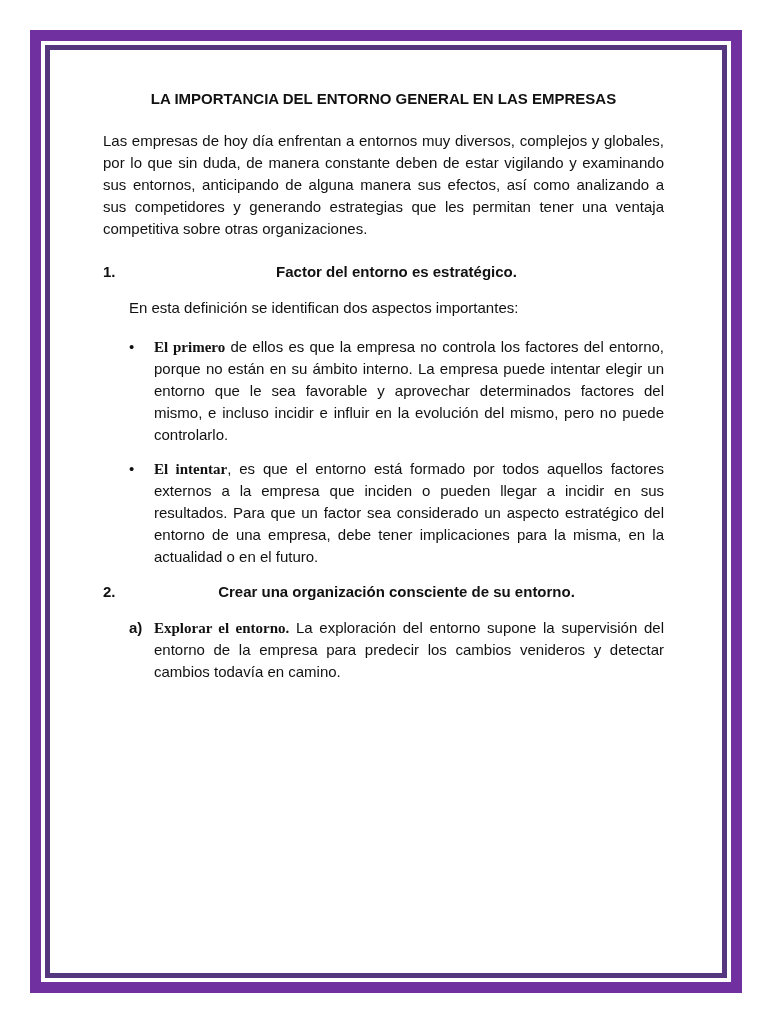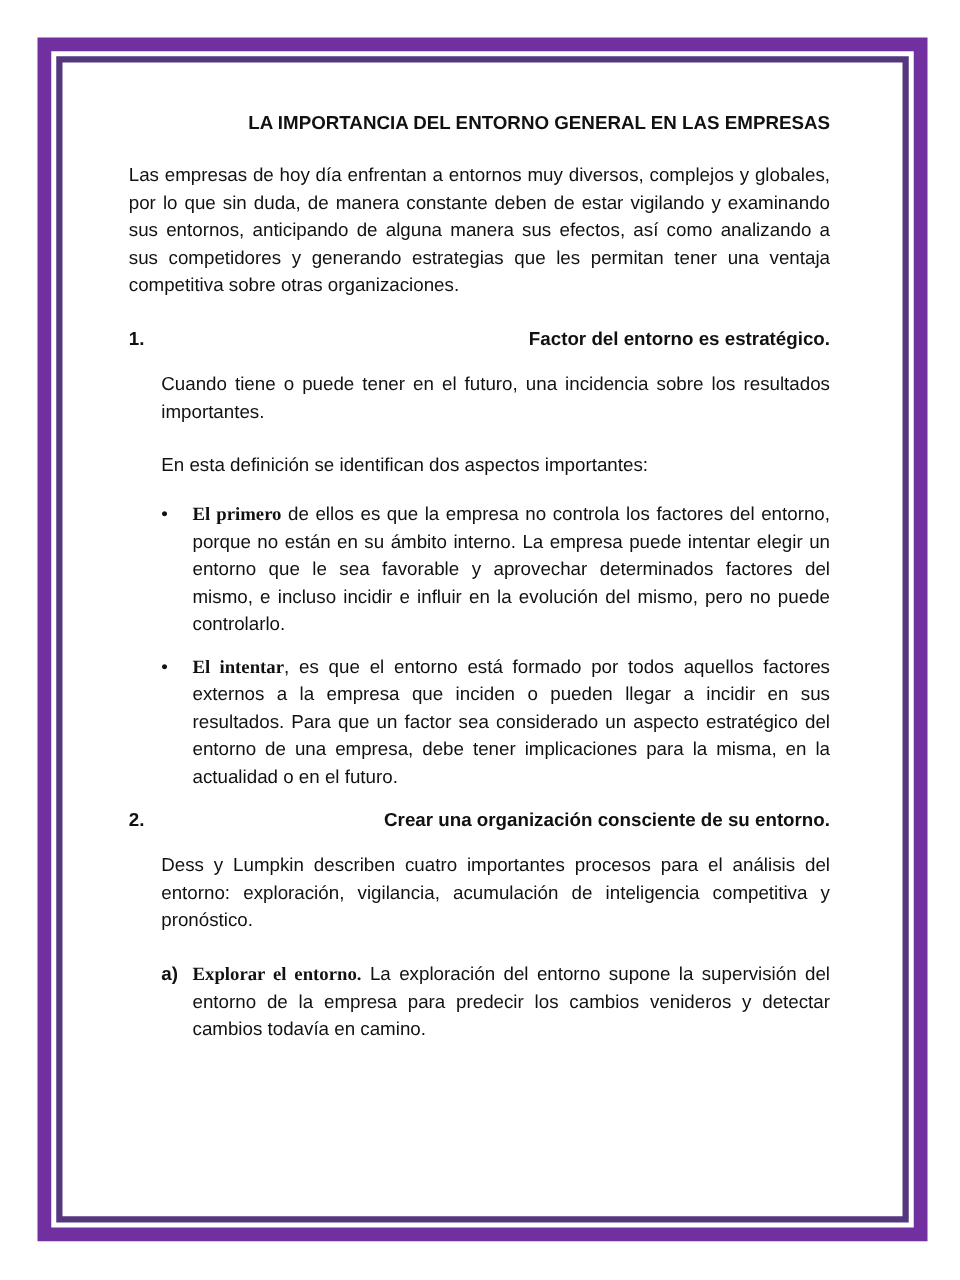--- a/index.html
+++ b/index.html
@@ -36,21 +36,21 @@
   .doc {
     position: absolute;
     left: 103px; top: 88px;
     width: 561px;
     font-size: 15px;
     line-height: 22px;
   }
   .doc-title {
     font-weight: bold;
     margin-bottom: 20px;
-    text-align: right;
+    text-align: center;
   }
   .para {
     text-align: justify;
     margin-bottom: 21px;
   }
   .row {
     display: flex;
     align-items: flex-start;
   }
   .row .marker {
@@ -63,21 +63,21 @@
   }
   .row .letter-marker {
     flex: 0 0 25px;
     font-weight: bold;
   }
   .row .txt {
     flex: 1;
     text-align: justify;
   }
   .heading-row { margin-bottom: 14px; }
-  .heading-row .txt { font-weight: bold; text-align: right; }
+  .heading-row .txt { font-weight: bold; text-align: center; }
   .indent-1 { margin-left: 26px; }
   .bullet-row { margin-bottom: 12px; }
   .bullet-row:last-child { margin-bottom: 0; }
   .bullet-group { margin-bottom: 13px; }
   .lead { font-weight: bold; font-family: Liberation Serif, serif; }
 </style>
 </head>
 <body>
 
 <div class="page">
@@ -90,21 +90,20 @@
 
     <div class="doc-title">LA IMPORTANCIA DEL ENTORNO GENERAL EN LAS EMPRESAS</div>
 
     <div class="para">Las empresas de hoy día enfrentan a entornos muy diversos, complejos y globales, por lo que sin duda, de manera constante deben de estar vigilando y examinando sus entornos, anticipando de alguna manera sus efectos, así como analizando a sus competidores y generando estrategias que les permitan tener una ventaja competitiva sobre otras organizaciones.</div>
 
     <div class="row heading-row">
       <span class="marker">1.</span>
       <div class="txt">Factor del entorno es estratégico.</div>
     </div>
 
-    <div class="para indent-1">Cuando tiene o puede tener en el futuro, una incidencia sobre los resultados importantes.</div>
 
     <div class="para indent-1" style="margin-bottom:17px">En esta definición se identifican dos aspectos importantes:</div>
 
     <div class="indent-1 bullet-group">
       <div class="row bullet-row">
         <span class="bullet-marker">•</span>
         <div class="txt">
           <span class="lead">El primero</span><span> de ellos es que la empresa no controla los factores del entorno, porque no están en su ámbito interno. La empresa puede intentar elegir un entorno que le sea favorable y aprovechar determinados factores del mismo, e incluso incidir e influir en la evolución del mismo, pero no puede controlarlo.</span>
         </div>
       </div>
@@ -115,21 +114,20 @@
         </div>
       </div>
     </div>
 
 
     <div class="row heading-row">
       <span class="marker">2.</span>
       <div class="txt">Crear una organización consciente de su entorno.</div>
     </div>
 
-    <div class="para indent-1">Dess y Lumpkin describen cuatro importantes procesos para el análisis del entorno: exploración, vigilancia, acumulación de inteligencia competitiva y pronóstico.</div>
 
     <div class="indent-1">
       <div class="row">
         <span class="letter-marker">a)</span>
         <div class="txt">
           <span class="lead">Explorar el entorno.</span><span> La exploración del entorno supone la supervisión del entorno de la empresa para predecir los cambios venideros y detectar cambios todavía en camino.</span>
         </div>
       </div>
     </div>
 

